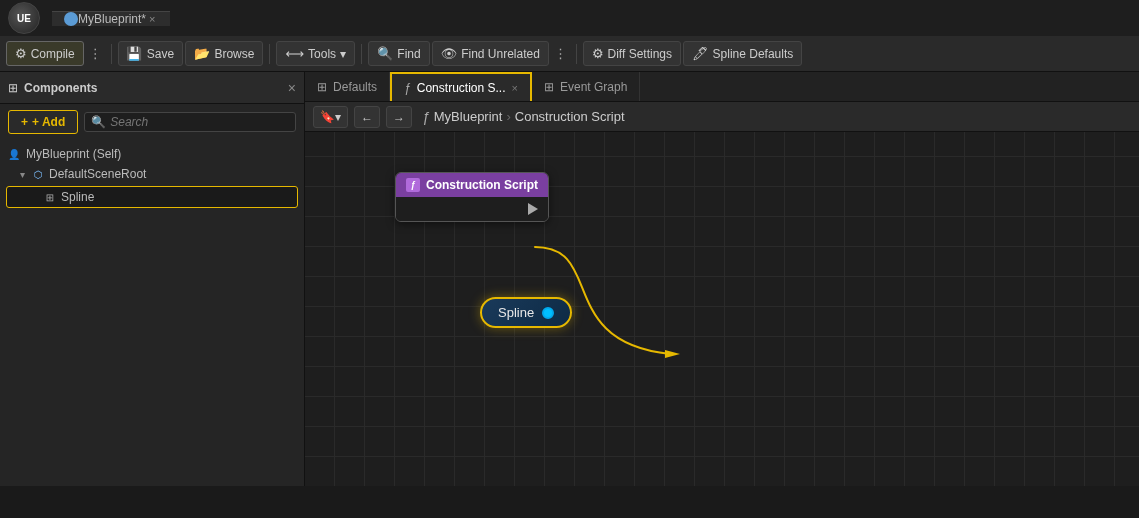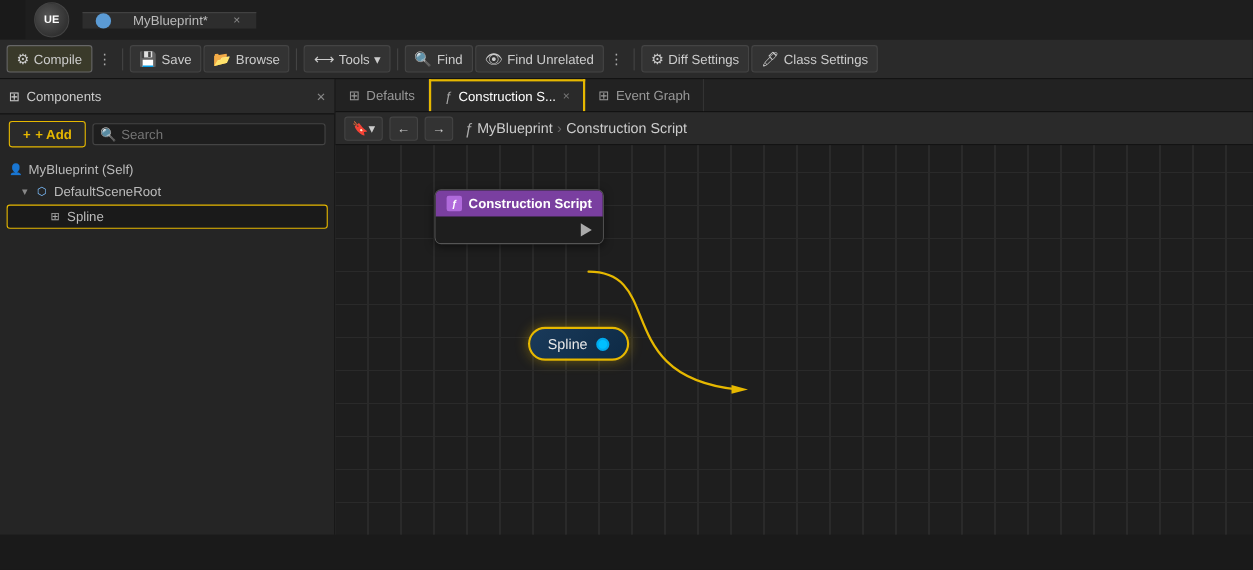--- a/index.html
+++ b/index.html
@@ -14,21 +14,20 @@
     }
 
     
     .title-bar {
       display: flex;
       align-items: center;
       background: #1e1e1e;
       height: 36px;
       padding: 0 8px;
       gap: 8px;
-      margin-left: 23px;
     }
     .ue-logo {
       width: 32px;
       height: 32px;
       border-radius: 50%;
       background: radial-gradient(circle at 40% 40%, #555, #222);
       display: flex; align-items: center; justify-content: center;
       font-size: 10px; color: #fff; font-weight: bold;
       border: 1px solid #444;
       flex-shrink: 0;
@@ -53,21 +52,21 @@
       height: 32px;
       padding: 0 4px;
     }
     .tab {
       display: flex;
       align-items: center;
       padding: 0 12px;
       height: 100%;
       background: #2d2d2d;
       border-top: 1px solid #444;
-      gap: 20px;
+      gap: 0;
       color: #bbb;
       font-size: 12px;
     }
     .tab .tab-close {
       font-size: 11px;
       color: #888;
       cursor: pointer;
       padding: 1px 3px;
       border-radius: 2px;
     }
@@ -135,20 +134,21 @@
       padding: 4px 8px;
       background: #2a2a2a;
       border-bottom: 1px solid #111;
       gap: 6px;
       height: 32px;
     }
     .panel-title {
       font-size: 12px;
       color: #ccc;
       flex: 1;
+      font-weight: bold;
     }
     .panel-close {
       color: #888;
       cursor: pointer;
       font-size: 14px;
     }
     .panel-tools {
       display: flex;
       align-items: center;
       padding: 6px 8px;
@@ -177,20 +177,21 @@
       flex: 1;
       gap: 4px;
     }
     .search-box input {
       background: none;
       border: none;
       outline: none;
       color: #aaa;
       font-size: 12px;
       width: 100%;
+      font-style: italic;
     }
     .search-icon { color: #888; font-size: 12px; }
 
     
     .tree-container {
       padding: 4px 0;
     }
     .tree-item {
       display: flex;
       align-items: center;
@@ -426,21 +427,21 @@
     <span>Find Unrelated</span>
   </button>
   <span style="padding:4px 3px; cursor:pointer; color:#aaa;">⋮</span>
   <div class="toolbar-sep"></div>
   <button class="toolbar-btn">
     <span class="btn-icon">⚙</span>
     <span>Diff Settings</span>
   </button>
   <button class="toolbar-btn">
     <span class="btn-icon">🖊</span>
-    <span>Class Settings</span>
+    <span>Spline Defaults</span>
   </button>
 </div>
 
 <div class="main-layout">
 
   <div class="left-panel">
     <div class="panel-header">
       <span style="font-size:12px;">⊞</span>
       <span class="panel-title">Components</span>
       <span class="panel-close">×</span>

